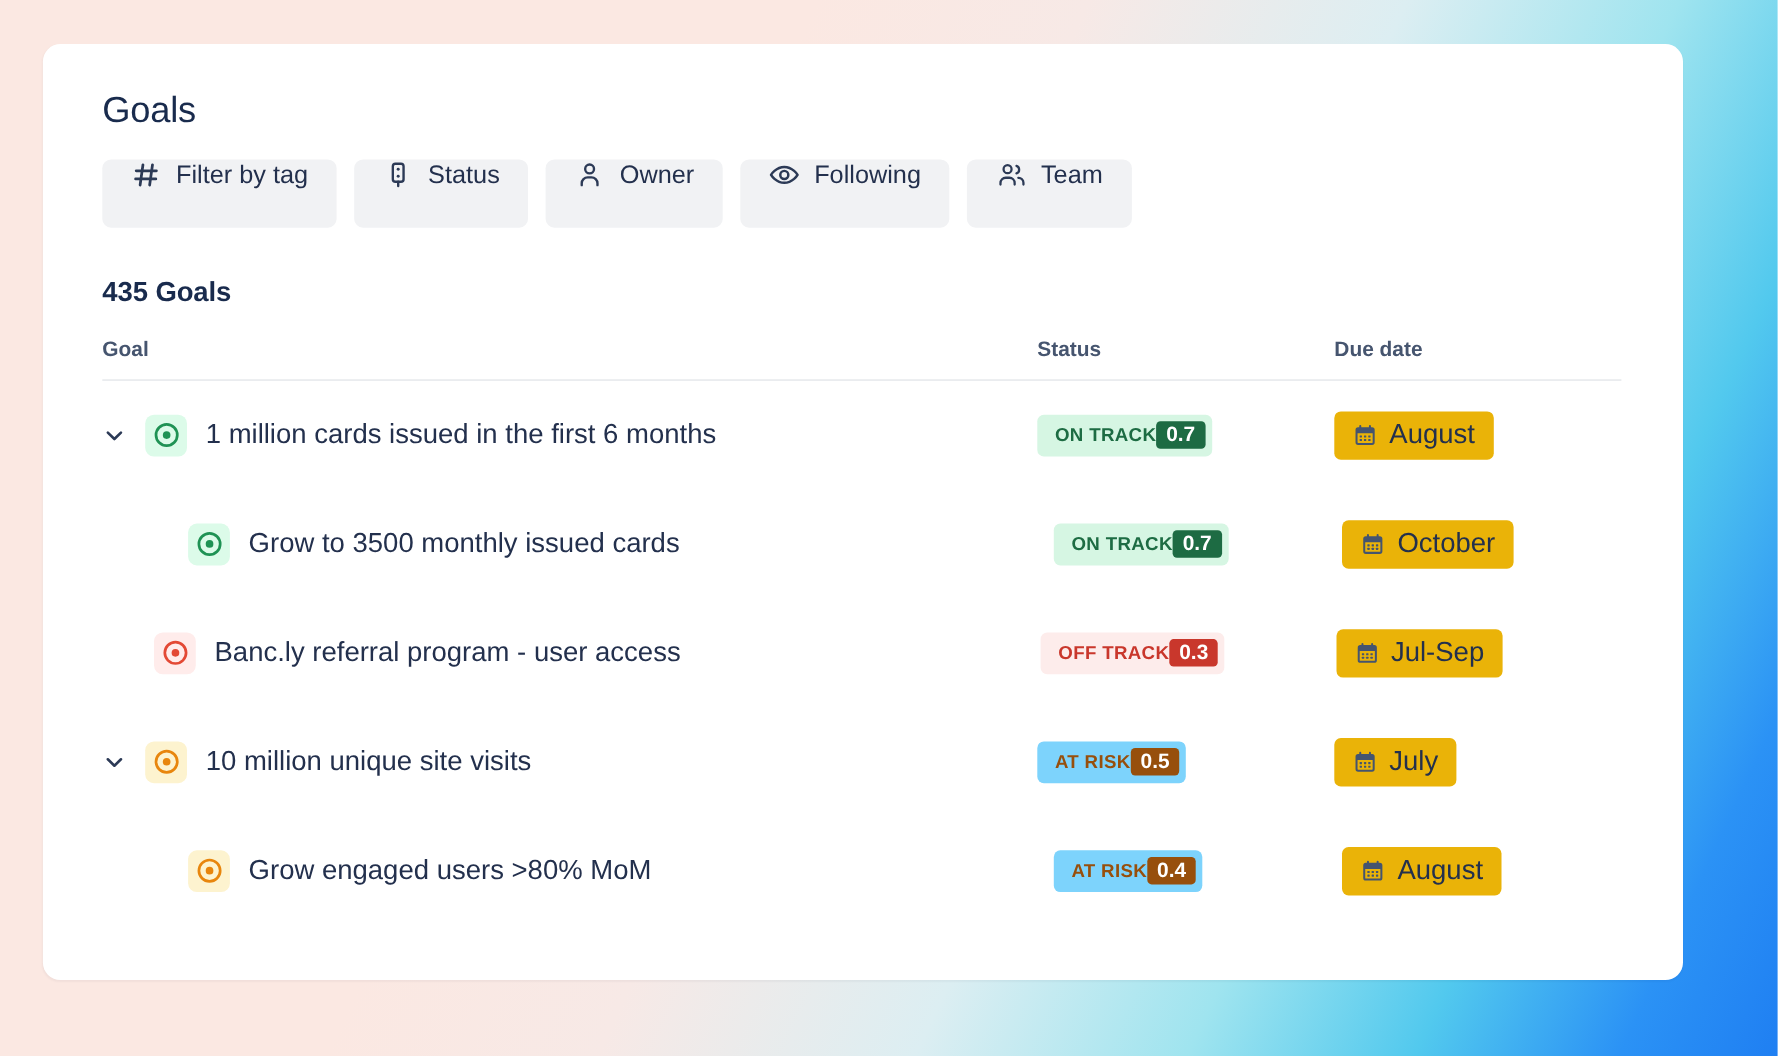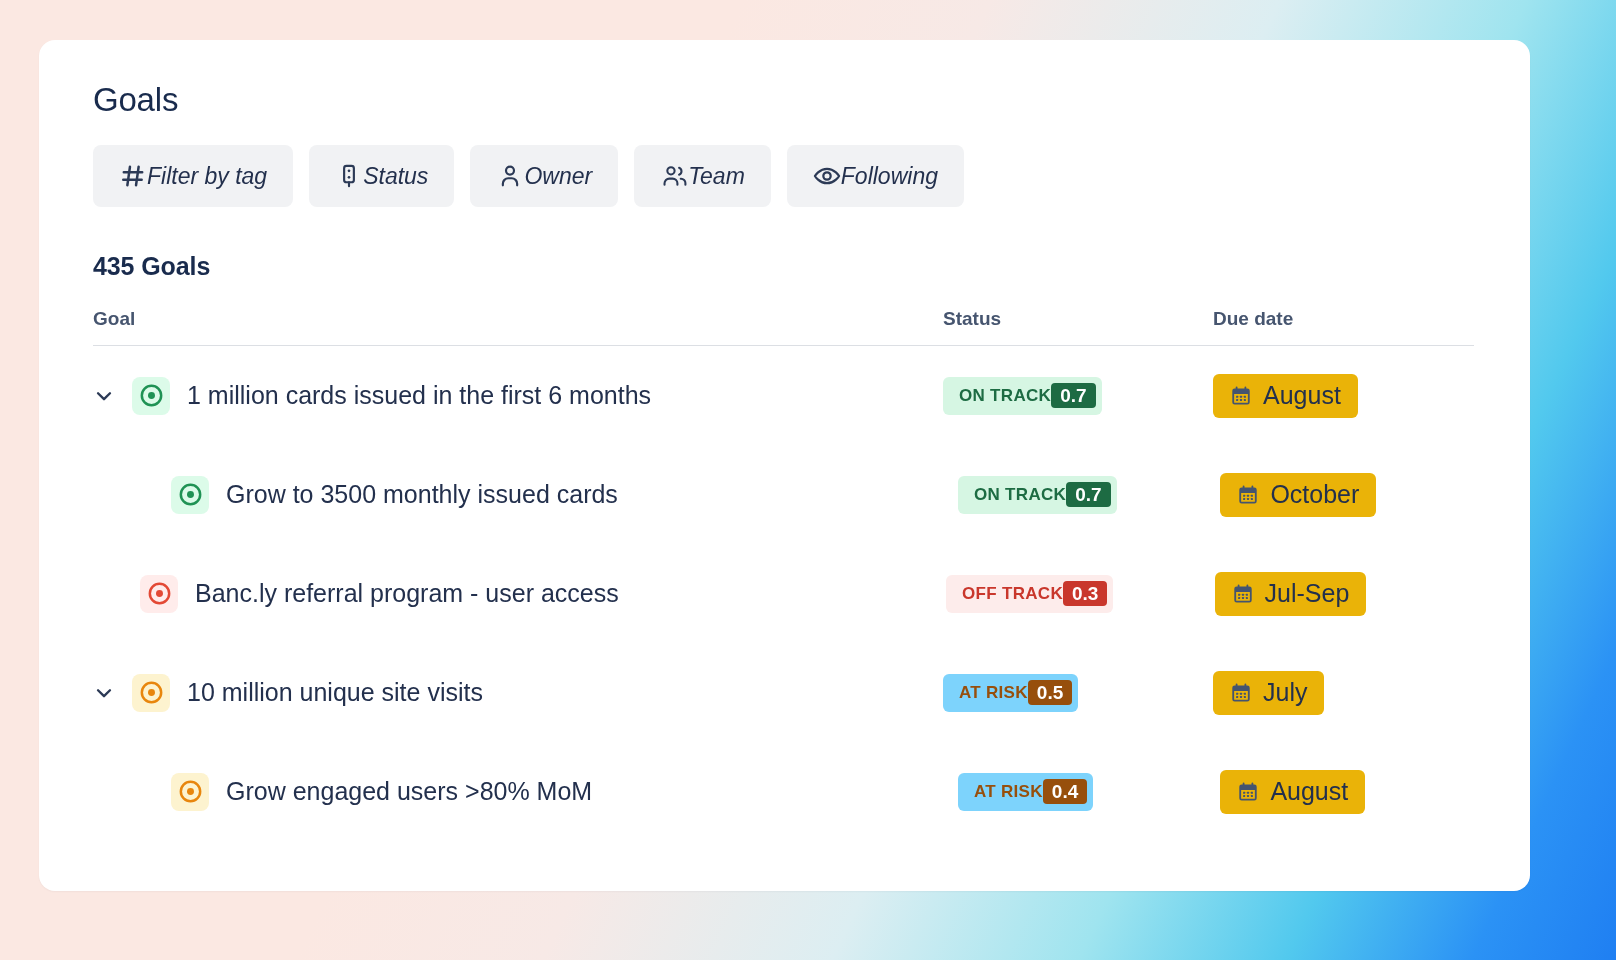--- a/index.html
+++ b/index.html
@@ -53,29 +53,29 @@
 
   
   .filter-bar {
     display: flex;
     gap: 16px;
     margin-top: 25px;
   }
 
   .filter-btn {
     display: flex;
-    align-items: center;
+    align-items: flex-start;
+    gap: 13px;
     height: 62px;
     padding: 0 26px;
     background: #f1f2f4;
     border: none;
     border-radius: 8px;
     cursor: pointer;
     font-family: inherit;
-    font-style: italic;
   }
 
   .filter-btn .f-label {
     font-size: 23px;
     color: #23304d;
     font-weight: 400;
     white-space: nowrap;
   }
 
   .filter-btn .f-icon {
@@ -269,37 +269,37 @@
           <span class="f-icon">
             <svg viewBox="0 0 24 24" width="26" height="26" fill="none" stroke="currentColor" stroke-width="2" stroke-linecap="round" stroke-linejoin="round">
               <circle cx="12" cy="7" r="3.7"></circle>
               <path d="M5.4 20.6v-1.5a5 5 0 0 1 5-5h3.2a5 5 0 0 1 5 5v1.5"></path>
             </svg>
           </span>
           <span class="f-label">Owner</span>
         </button>
         <button class="filter-btn">
           <span class="f-icon">
+            <svg viewBox="0 0 26 24" width="28" height="26" fill="none" stroke="currentColor" stroke-width="2.1" stroke-linecap="round" stroke-linejoin="round">
+              <path d="M1.8 12S5.8 5.3 13 5.3 24.2 12 24.2 12 20.2 18.7 13 18.7 1.8 12 1.8 12Z"></path>
+              <circle cx="13" cy="12" r="3.4"></circle>
+            </svg>
+          </span>
+          <span class="f-label">Following</span>
+        </button>
+        <button class="filter-btn">
+          <span class="f-icon">
             <svg viewBox="0 0 26 24" width="27" height="26" fill="none" stroke="currentColor" stroke-width="2" stroke-linecap="round" stroke-linejoin="round">
               <circle cx="9.6" cy="7" r="3.5"></circle>
               <path d="M3.4 20.4v-1.3a4.6 4.6 0 0 1 4.6-4.6h3.2a4.6 4.6 0 0 1 4.6 4.6v1.3"></path>
               <path d="M17.4 4.1a3.5 3.5 0 0 1 0 6.6"></path>
               <path d="M19 14.6h.3a4.2 4.2 0 0 1 4.2 4.2v1.6"></path>
             </svg>
           </span>
           <span class="f-label">Team</span>
-        </button>
-        <button class="filter-btn">
-          <span class="f-icon">
-            <svg viewBox="0 0 26 24" width="28" height="26" fill="none" stroke="currentColor" stroke-width="2.1" stroke-linecap="round" stroke-linejoin="round">
-              <path d="M1.8 12S5.8 5.3 13 5.3 24.2 12 24.2 12 20.2 18.7 13 18.7 1.8 12 1.8 12Z"></path>
-              <circle cx="13" cy="12" r="3.4"></circle>
-            </svg>
-          </span>
-          <span class="f-label">Following</span>
         </button>
       </div>
 
     <div class="goal-count">435 Goals</div>
 
     <div class="table">
       <div class="thead">
         <div class="th col-goal">Goal</div>
         <div class="th col-status">Status</div>
         <div class="th col-due">Due date</div>

